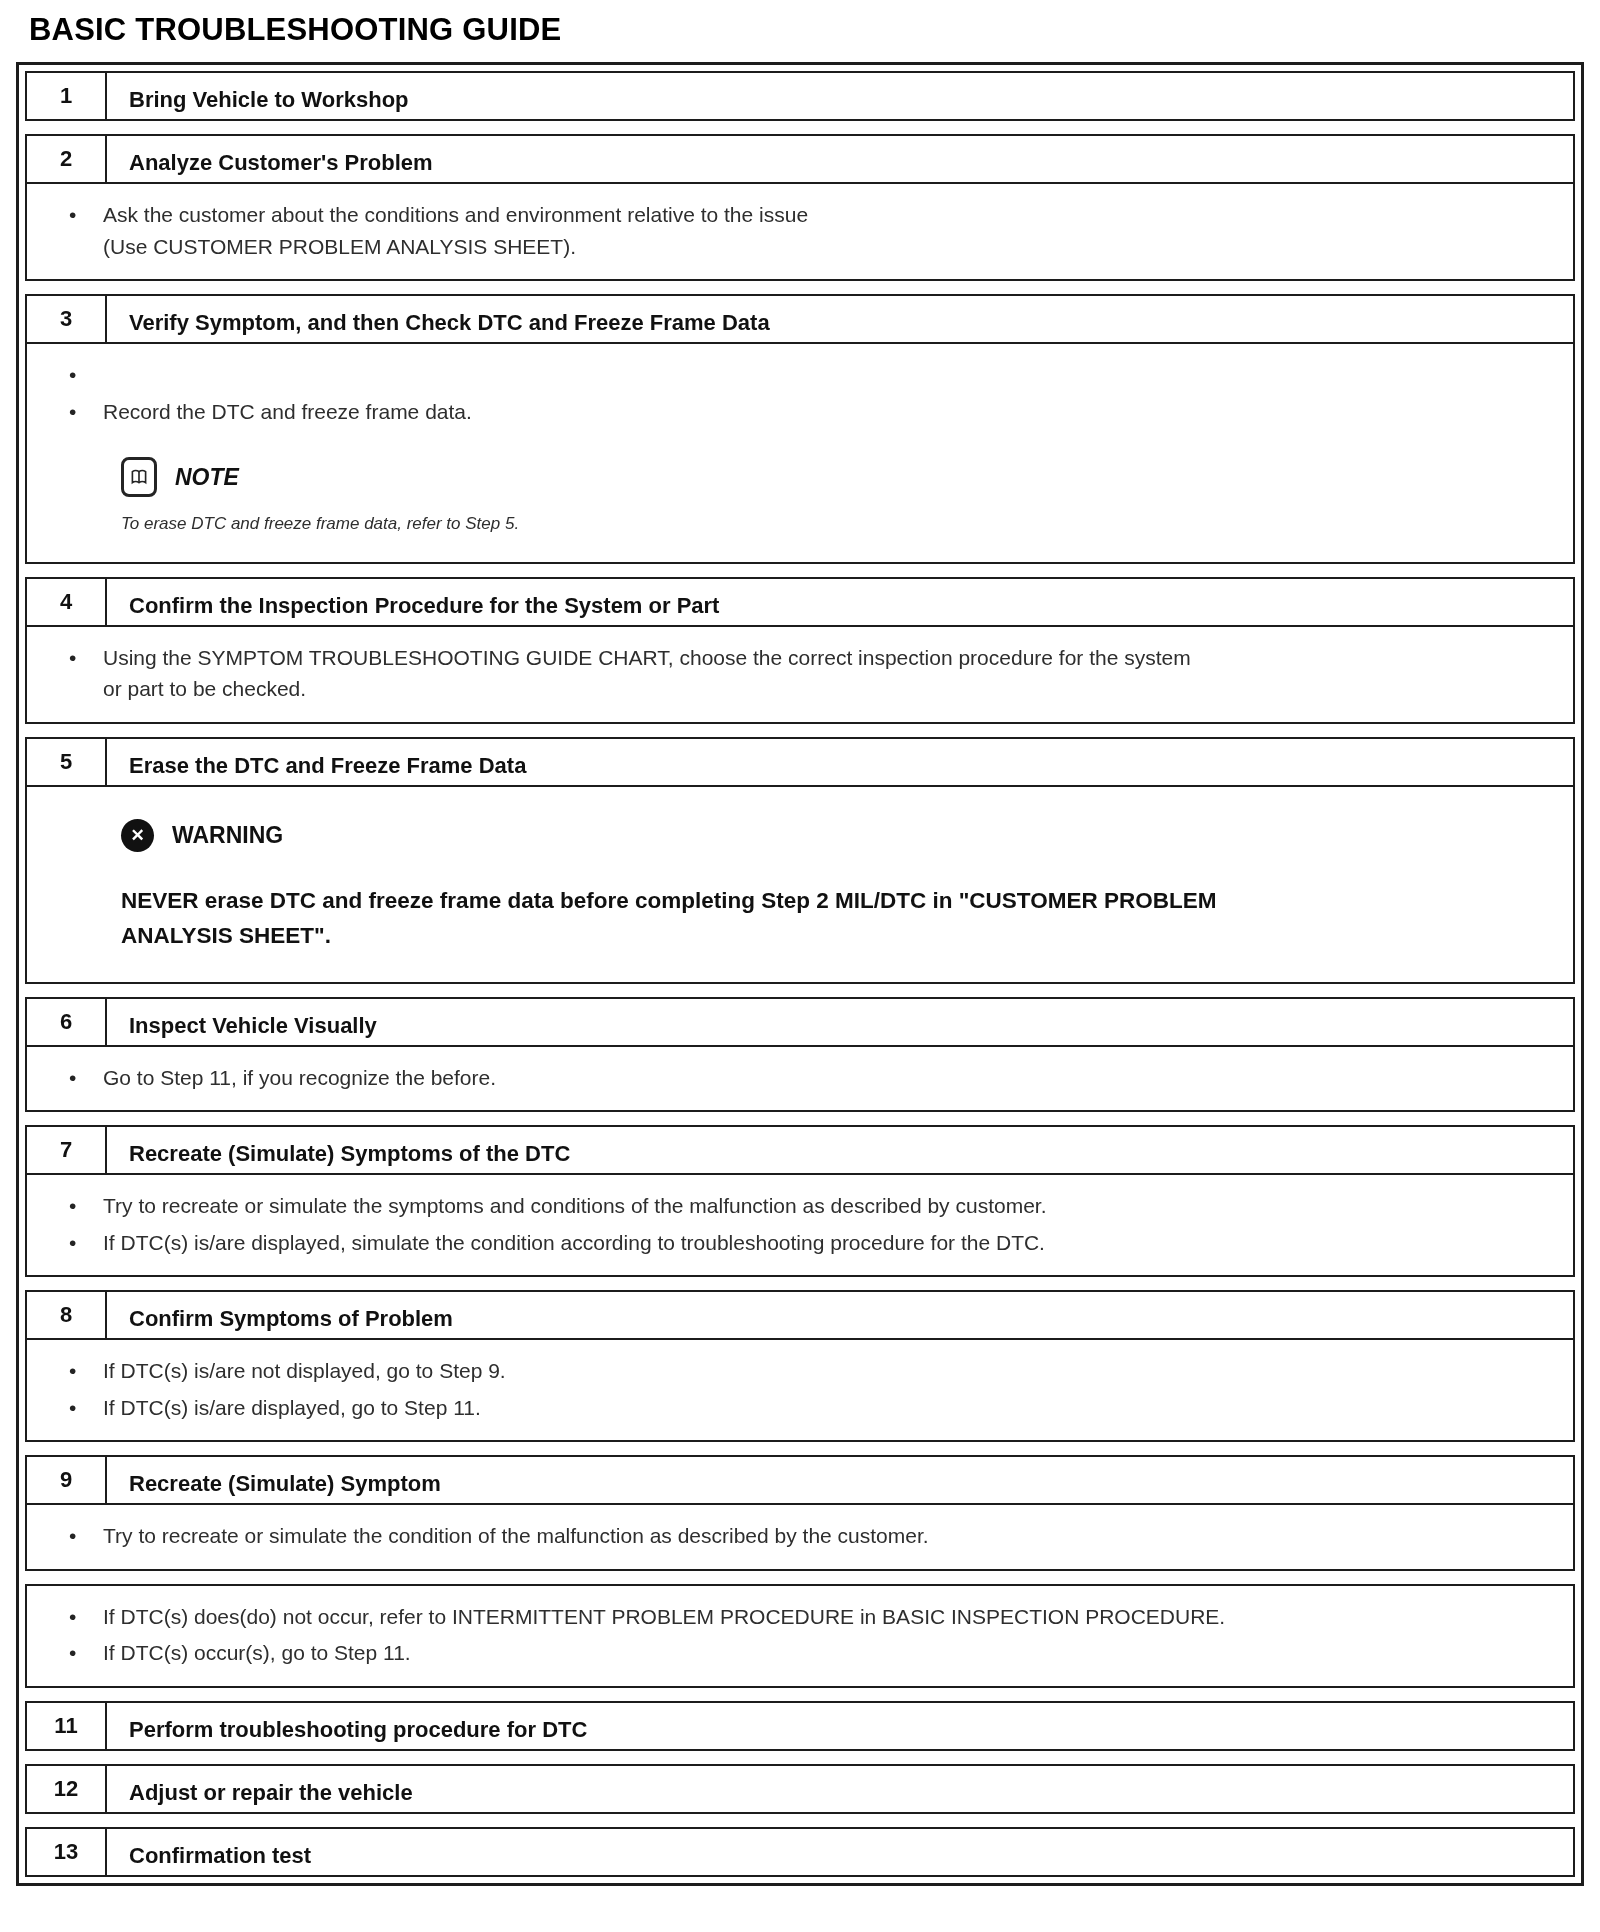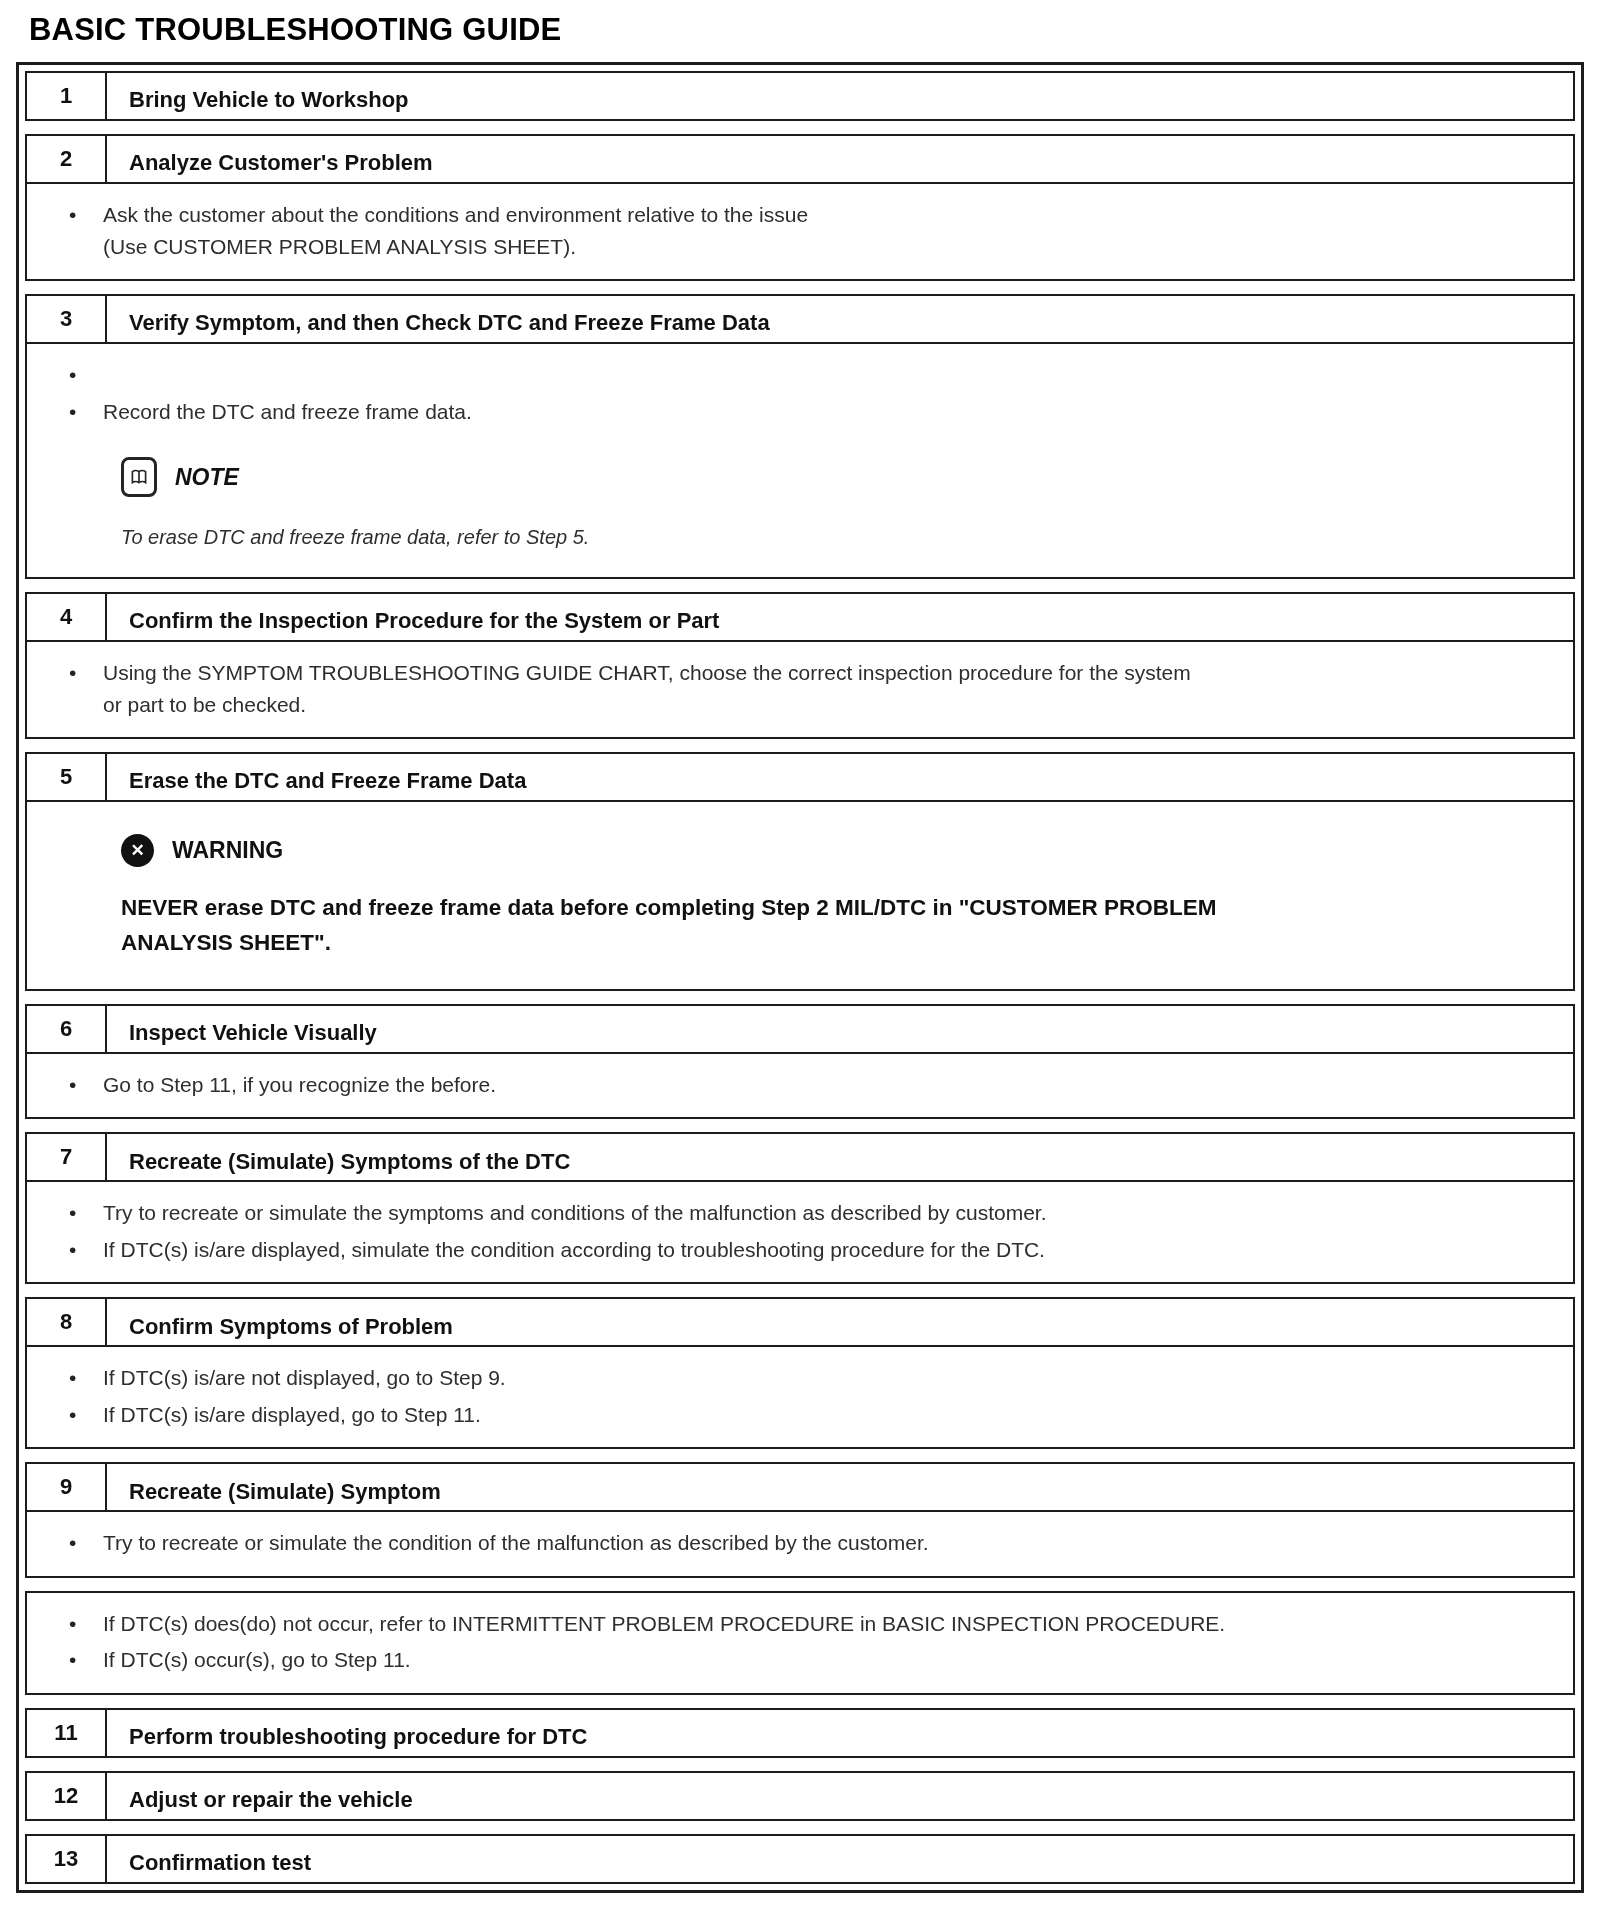--- a/index.html
+++ b/index.html
@@ -105,23 +105,23 @@
     background: #ffffff;
   }
   .note-label {
     font-weight: bold;
     font-style: italic;
     font-size: 23px;
     color: #111111;
   }
   .note-text {
     font-style: italic;
-    font-size: 20px;
+    font-size: 17px;
     color: #2e2e2e;
-    margin-top: 26px;
+    margin-top: 15px;
     line-height: 1.4;
   }
   .warn-block {
     margin: 22px 24px 16px 94px;
   }
   .warn-head {
     display: flex;
     align-items: center;
     gap: 18px;
   }
@@ -140,21 +140,21 @@
   }
   .warn-label {
     font-weight: bold;
     font-size: 23px;
     color: #111111;
   }
   .warn-text {
     font-weight: bold;
     font-size: 22.5px;
     color: #111111;
-    margin-top: 24px;
+    margin-top: 32px;
     line-height: 1.55;
     white-space: pre-line;
   }
 </style>
 </head>
 <body>
 
 <div class="page">
   <div class="page-title">BASIC TROUBLESHOOTING GUIDE</div>
   <div class="outer-frame" id="steps">

